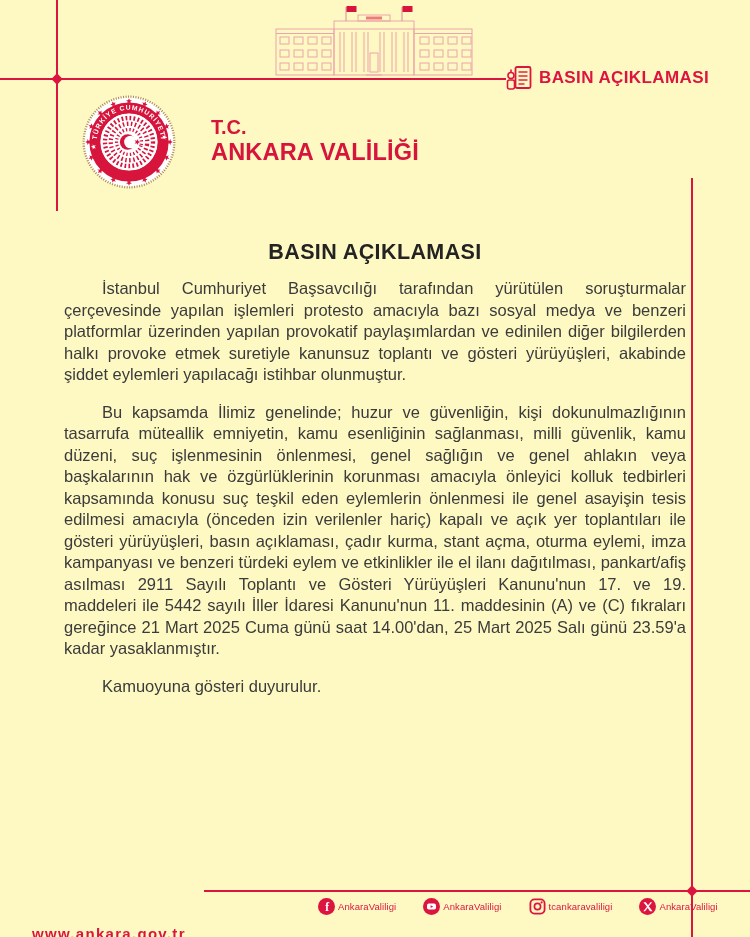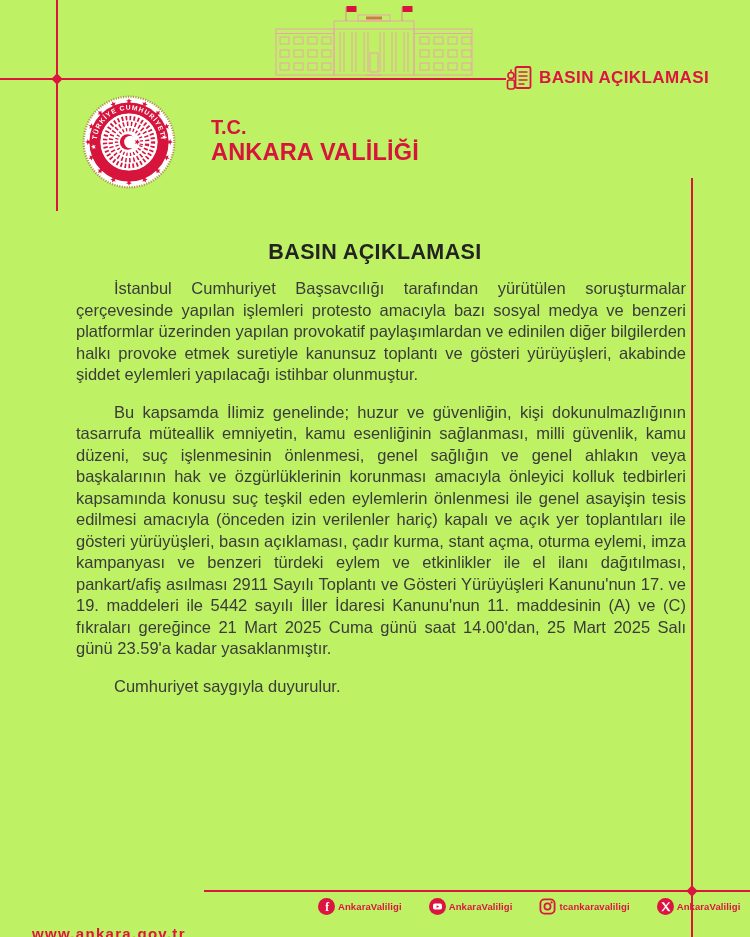--- a/index.html
+++ b/index.html
@@ -1,17 +1,17 @@
 <!DOCTYPE html>
 <html lang="tr"><head>
 <meta charset="utf-8">
 <style>
   html,body{margin:0;padding:0;}
   body{background:#d8d6d2;font-family:"Liberation Sans",sans-serif;}
-  .page{position:relative;width:750px;height:937px;background:#bef264;overflow:hidden;margin:0 auto;}
+  .page{position:relative;width:750px;height:937px;background:#fef9c3;overflow:hidden;margin:0 auto;}
 
   
   .vline,.hline{position:absolute;background:#DC1540;}
   .vline{width:2px;}
   .hline{height:2px;}
   .vline-left{left:56px;top:0;height:211px;}
   .vline-right{left:691px;top:178px;height:759px;}
   .hline-top{left:0;top:78px;width:506px;}
   .hline-bottom{left:204px;top:890px;width:546px;}
   .diamond{position:absolute;width:8px;height:8px;background:#DC1540;transform:rotate(45deg);}
@@ -28,27 +28,27 @@
   
   .logo-row{position:absolute;left:81px;top:94px;display:flex;align-items:center;}
   .seal{width:96px;height:96px;}
   .org-block{margin-left:34px;color:#D6143C;}
   .org-prefix{font-size:20px;font-weight:bold;line-height:1.05;}
   .org-name{font-size:23.5px;font-weight:bold;letter-spacing:.2px;line-height:1.2;}
 
   
   .article{position:absolute;left:64px;top:240px;width:622px;color:#3B3B3B;}
   .article-title{text-align:center;color:#232323;font-size:21.5px;font-weight:800;letter-spacing:.4px;margin:0 0 13px 0;}
-  .article p{margin:0 0 16px 12px;font-size:16.5px;line-height:21.5px;text-align:justify;text-indent:38px;font-weight:500;}
+  .article p{margin:0 0 16px 0;font-size:16.5px;line-height:21.5px;text-align:justify;text-indent:38px;font-weight:500;}
 
   
   .website{position:absolute;left:32px;top:881px;color:#DC1540;font-size:15px;font-weight:bold;letter-spacing:1.3px;text-decoration:none;margin-top:44px;}
   .social-row{position:absolute;left:318px;top:898px;display:flex;align-items:center;gap:27px;}
   .social-item{display:flex;align-items:center;text-decoration:none;}
-  .social-item .handle{color:#DC1540;font-size:9.5px;font-weight:bold;margin-left:3px;letter-spacing:.1px;}
+  .social-item .handle{color:#DC1540;font-size:9.5px;font-weight:normal;margin-left:3px;letter-spacing:.1px;}
   .social-item svg{display:block;}
 </style>
 </head>
 <body>
 
 <div class="page">
 
   <div class="vline vline-left"></div>
   <div class="hline hline-top"></div>
   <div class="diamond diamond-top"></div>
@@ -228,21 +228,21 @@
     <div class="org-block">
       <div class="org-prefix">T.C.</div>
       <div class="org-name">ANKARA VALİLİĞİ</div>
     </div>
   </div>
 
   <div class="article">
     <h1 class="article-title">BASIN AÇIKLAMASI</h1>
     <p>İstanbul Cumhuriyet Başsavcılığı tarafından yürütülen soruşturmalar çerçevesinde yapılan işlemleri protesto amacıyla bazı sosyal medya ve benzeri platformlar üzerinden yapılan provokatif paylaşımlardan ve edinilen diğer bilgilerden halkı provoke etmek suretiyle kanunsuz toplantı ve gösteri yürüyüşleri, akabinde şiddet eylemleri yapılacağı istihbar olunmuştur.</p>
     <p>Bu kapsamda İlimiz genelinde; huzur ve güvenliğin, kişi dokunulmazlığının tasarrufa müteallik emniyetin, kamu esenliğinin sağlanması, milli güvenlik, kamu düzeni, suç işlenmesinin önlenmesi, genel sağlığın ve genel ahlakın veya başkalarının hak ve özgürlüklerinin korunması amacıyla önleyici kolluk tedbirleri kapsamında konusu suç teşkil eden eylemlerin önlenmesi ile genel asayişin tesis edilmesi amacıyla (önceden izin verilenler hariç) kapalı ve açık yer toplantıları ile gösteri yürüyüşleri, basın açıklaması, çadır kurma, stant açma, oturma eylemi, imza kampanyası ve benzeri türdeki eylem ve etkinlikler ile el ilanı dağıtılması, pankart/afiş asılması 2911 Sayılı Toplantı ve Gösteri Yürüyüşleri Kanunu'nun 17. ve 19. maddeleri ile 5442 sayılı İller İdaresi Kanunu'nun 11. maddesinin (A) ve (C) fıkraları gereğince 21 Mart 2025 Cuma günü saat 14.00'dan, 25 Mart 2025 Salı günü 23.59'a kadar yasaklanmıştır.</p>
-    <p>Cumhuriyet saygıyla duyurulur.</p>
+    <p>Kamuoyuna gösteri duyurulur.</p>
   </div>
 
   <a class="website" href="#">www.ankara.gov.tr</a>
 
   <div class="social-row">
     <a class="social-item" href="#">
       <svg width="17" height="17" viewBox="0 0 17 17">
         <circle cx="8.5" cy="8.5" r="8.5" fill="#DC1540"></circle>
         <text x="9.2" y="13.2" text-anchor="middle" font-family="Liberation Serif, serif" font-size="11.5" font-weight="bold" fill="#FFFFFF">f</text>
       </svg>

